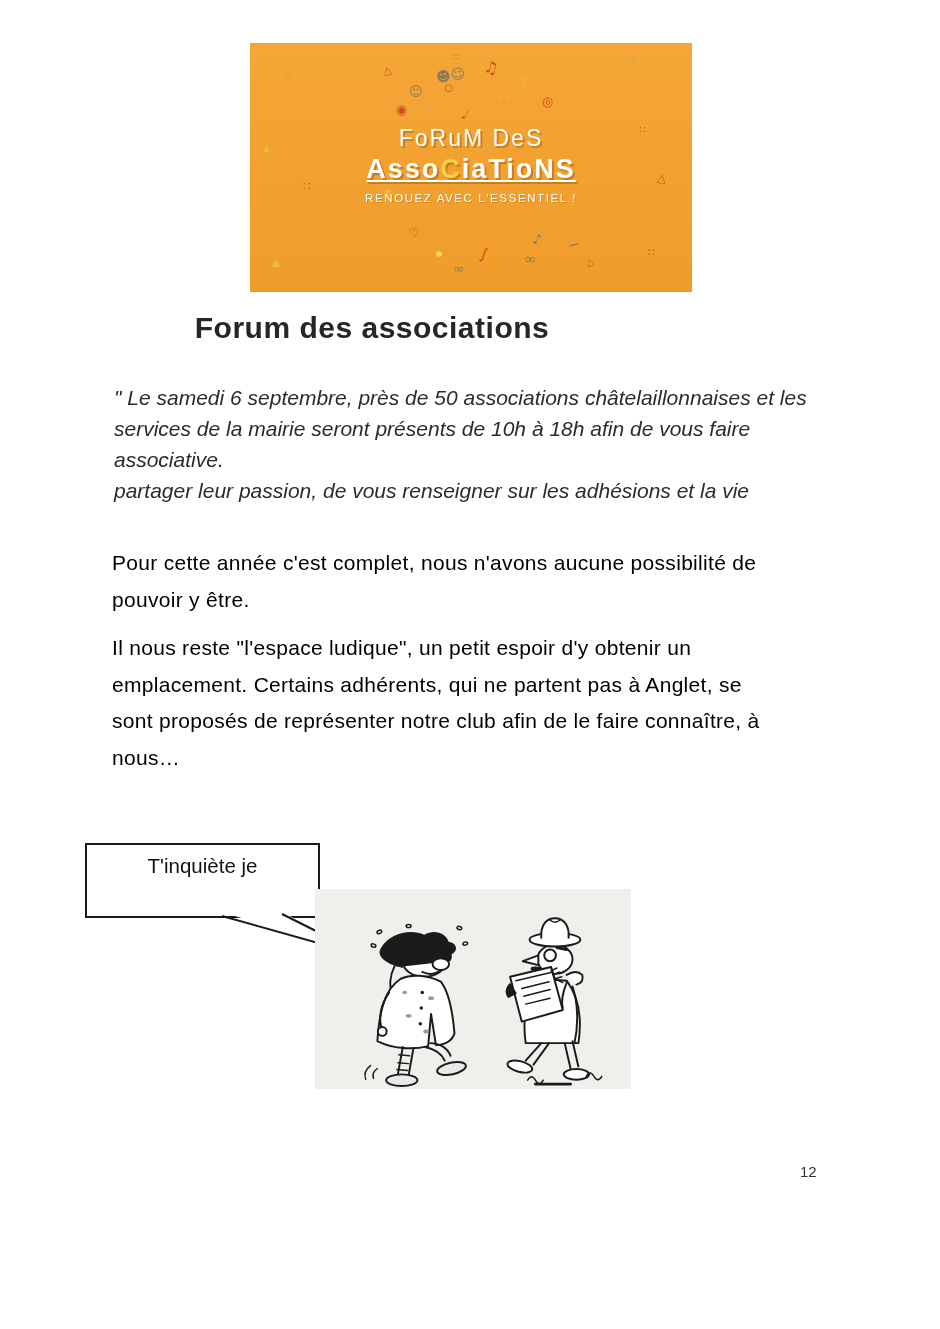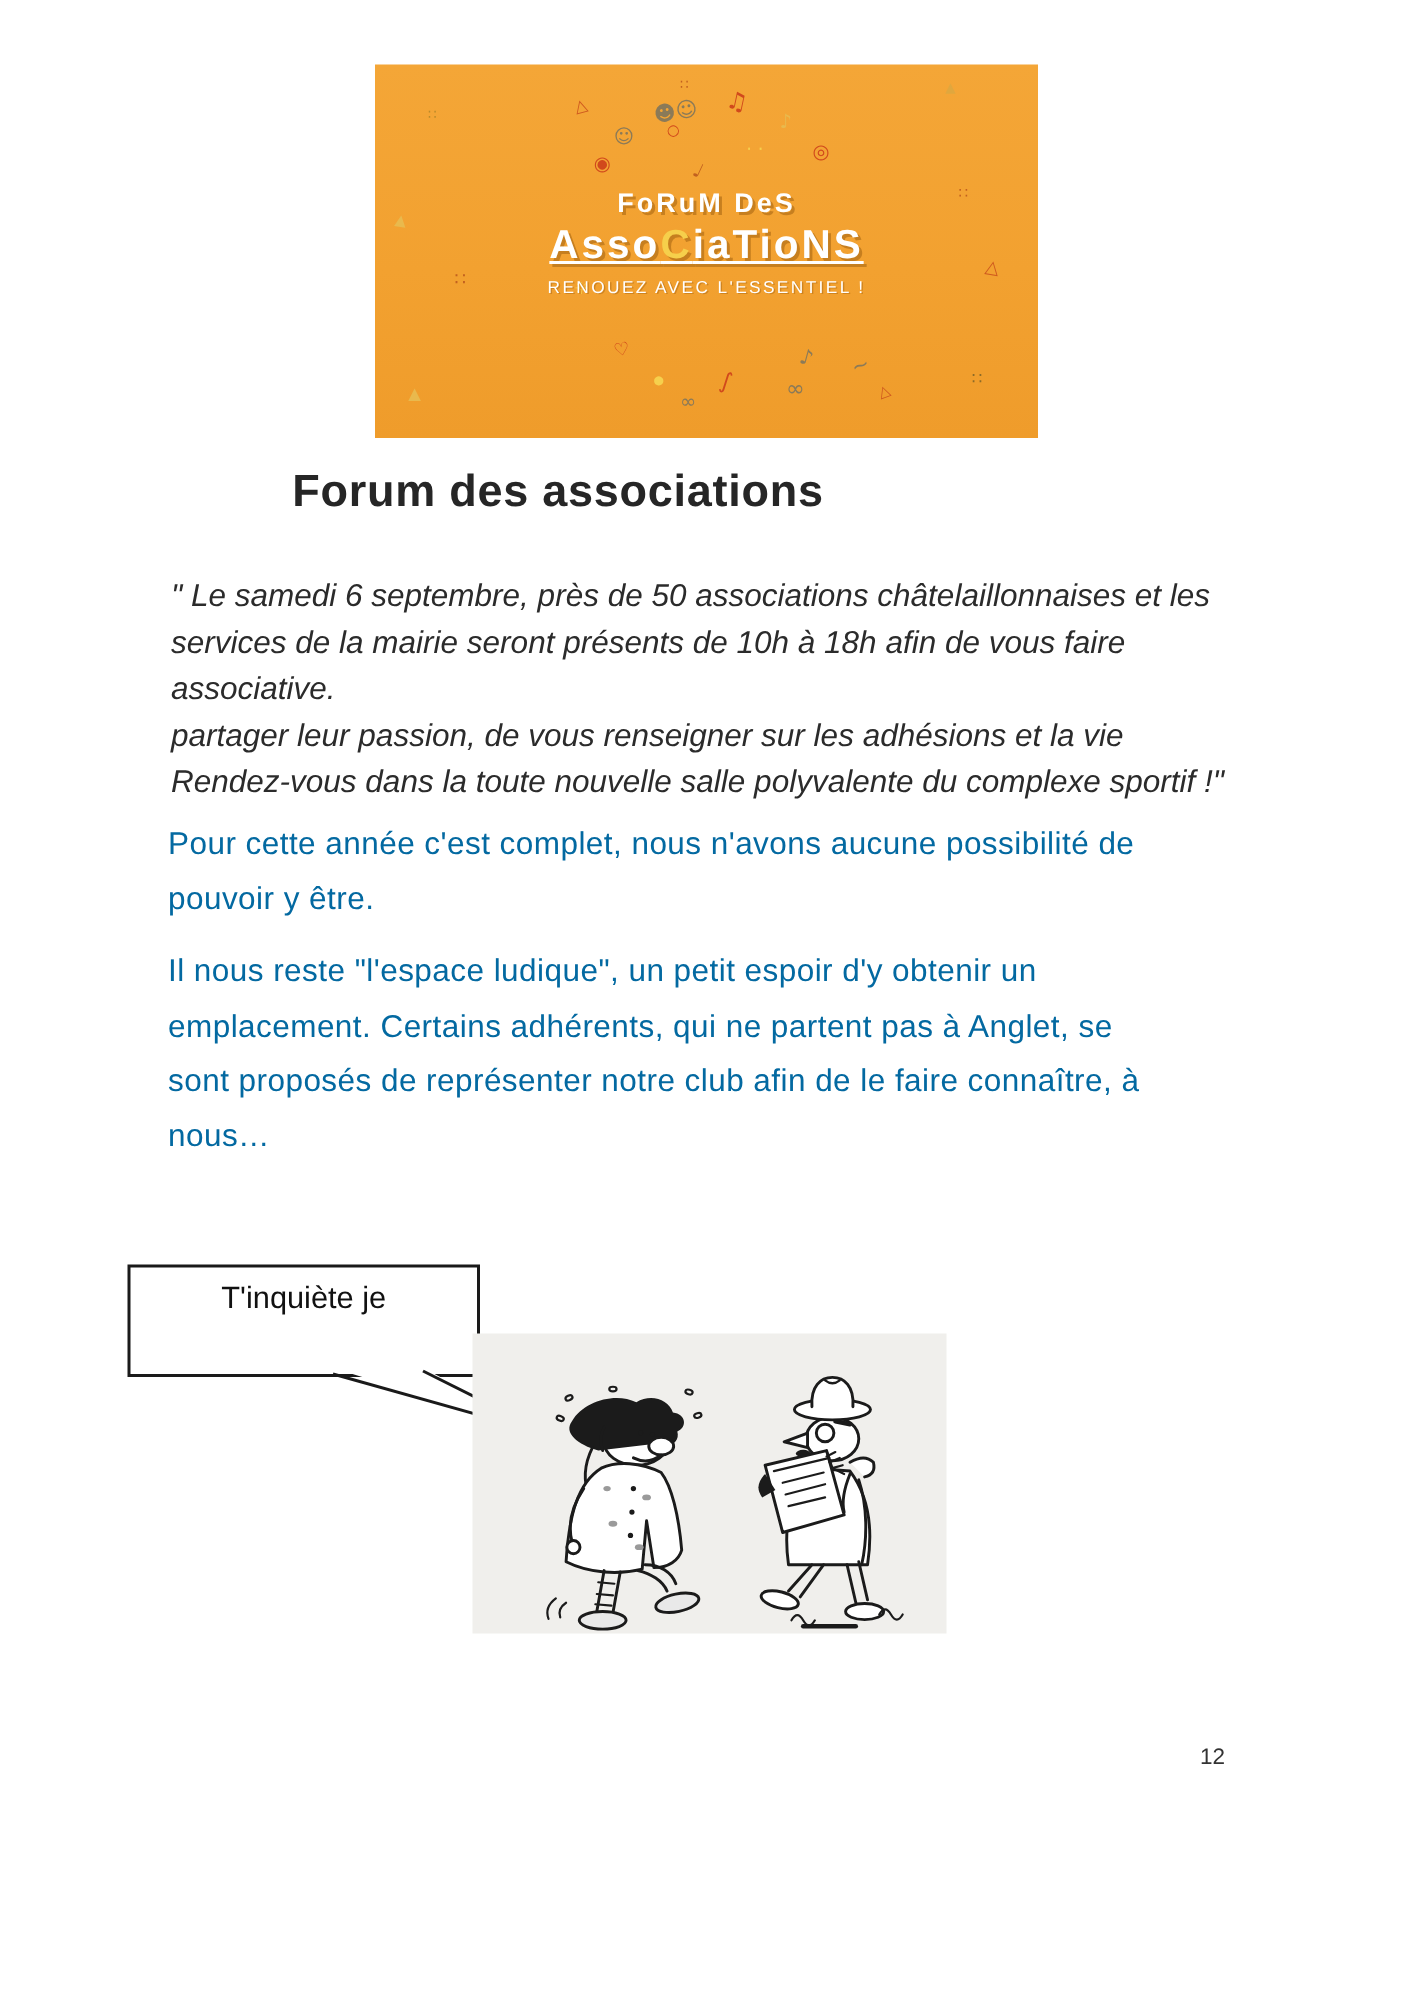--- a/index.html
+++ b/index.html
@@ -19,21 +19,21 @@
   .banner-doodles { position:absolute; inset:0; }
   .doodle {
     position:absolute; line-height:1; font-family:"DejaVu Sans", sans-serif;
     user-select:none;
   }
   .banner-text {
     position:absolute; left:0; right:0; top:33%;
     text-align:center; color:#ffffff;
   }
   .banner-line1 {
-    font-size:18px; font-weight:bold; letter-spacing:2px;
+    font-size:23px; font-weight:normal; letter-spacing:2px;
     text-shadow:2px 2px 0 rgba(163,98,16,.55);
   }
   .banner-line2 {
     font-size:27px; font-weight:bold; letter-spacing:2px; margin-top:2px;
     text-shadow:2px 2px 0 rgba(163,98,16,.55);
     text-decoration:underline;
   }
   .banner-sub {
     font-size:11.5px; font-weight:normal; letter-spacing:1.6px; margin-top:7px;
     text-shadow:1px 1px 0 rgba(163,98,16,.45);
@@ -43,21 +43,21 @@
   .doc-title {
     position:absolute; left:0; top:311px; width:744px; text-align:center;
     font-size:30px; font-weight:bold; color:#262626; letter-spacing:.5px;
   }
   .quote {
     position:absolute; left:114px; top:382px; width:732px;
     font-style:italic; font-size:21px; line-height:31px; color:#2b2b2b;
   }
   .para {
     position:absolute; left:112px; width:745px;
-    font-size:21px; line-height:37px; color:#0369a1; letter-spacing:.3px;
+    font-size:21px; line-height:37px; color:#000000; letter-spacing:.3px;
   }
   #para1 { top:544px; }
   #para2 { top:630px; line-height:36.5px; }
 
   
   .bubble {
     position:absolute; left:85px; top:843px; width:235px; height:75px;
     border:2px solid #1a1a1a; background:#fff; text-align:center;
     font-size:20.5px; line-height:30px; color:#111; padding-top:6px;
   }
@@ -114,21 +114,20 @@
   </div>
 </div>
 
 <div class="doc-title">Forum des associations</div>
 
 <div class="quote">
     <div>" Le samedi 6 septembre, près de 50 associations châtelaillonnaises et les</div>
     <div>services de la mairie seront présents de 10h à 18h afin de vous faire</div>
     <div>associative.</div>
     <div>partager leur passion, de vous renseigner sur les adhésions et la vie</div>
-    <div>Rendez-vous dans la toute nouvelle salle polyvalente du complexe sportif !"</div>
   </div>
 
 <div class="para" id="para1">
     <div>Pour cette année c'est complet, nous n'avons aucune possibilité de</div>
     <div>pouvoir y être.</div>
   </div>
 
 <div class="para" id="para2">
     <div>Il nous reste "l'espace ludique", un petit espoir d'y obtenir un</div>
     <div>emplacement. Certains adhérents, qui ne partent pas à Anglet, se</div>

